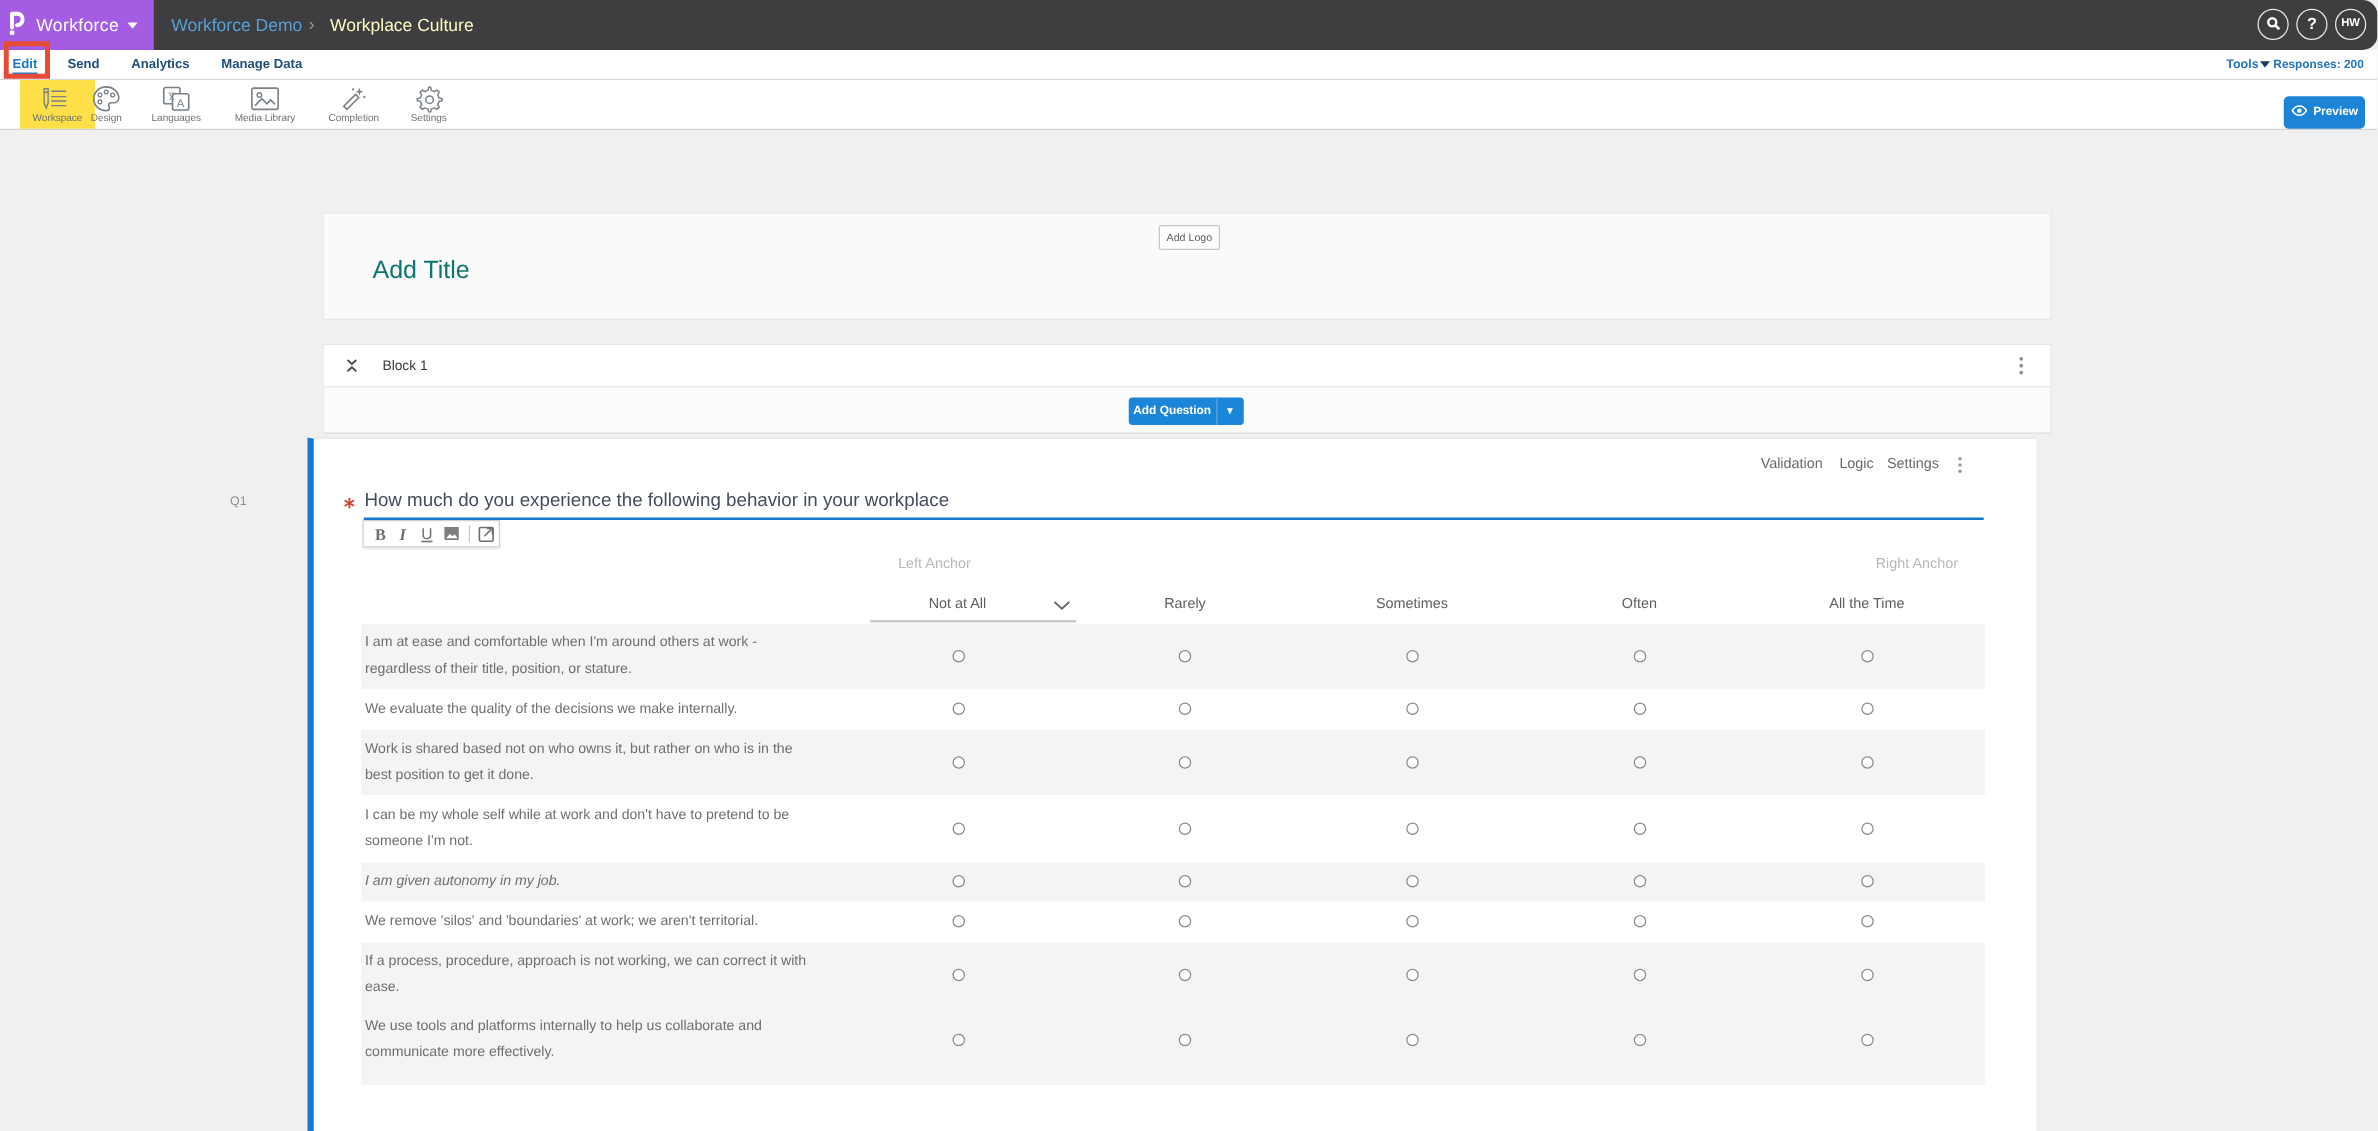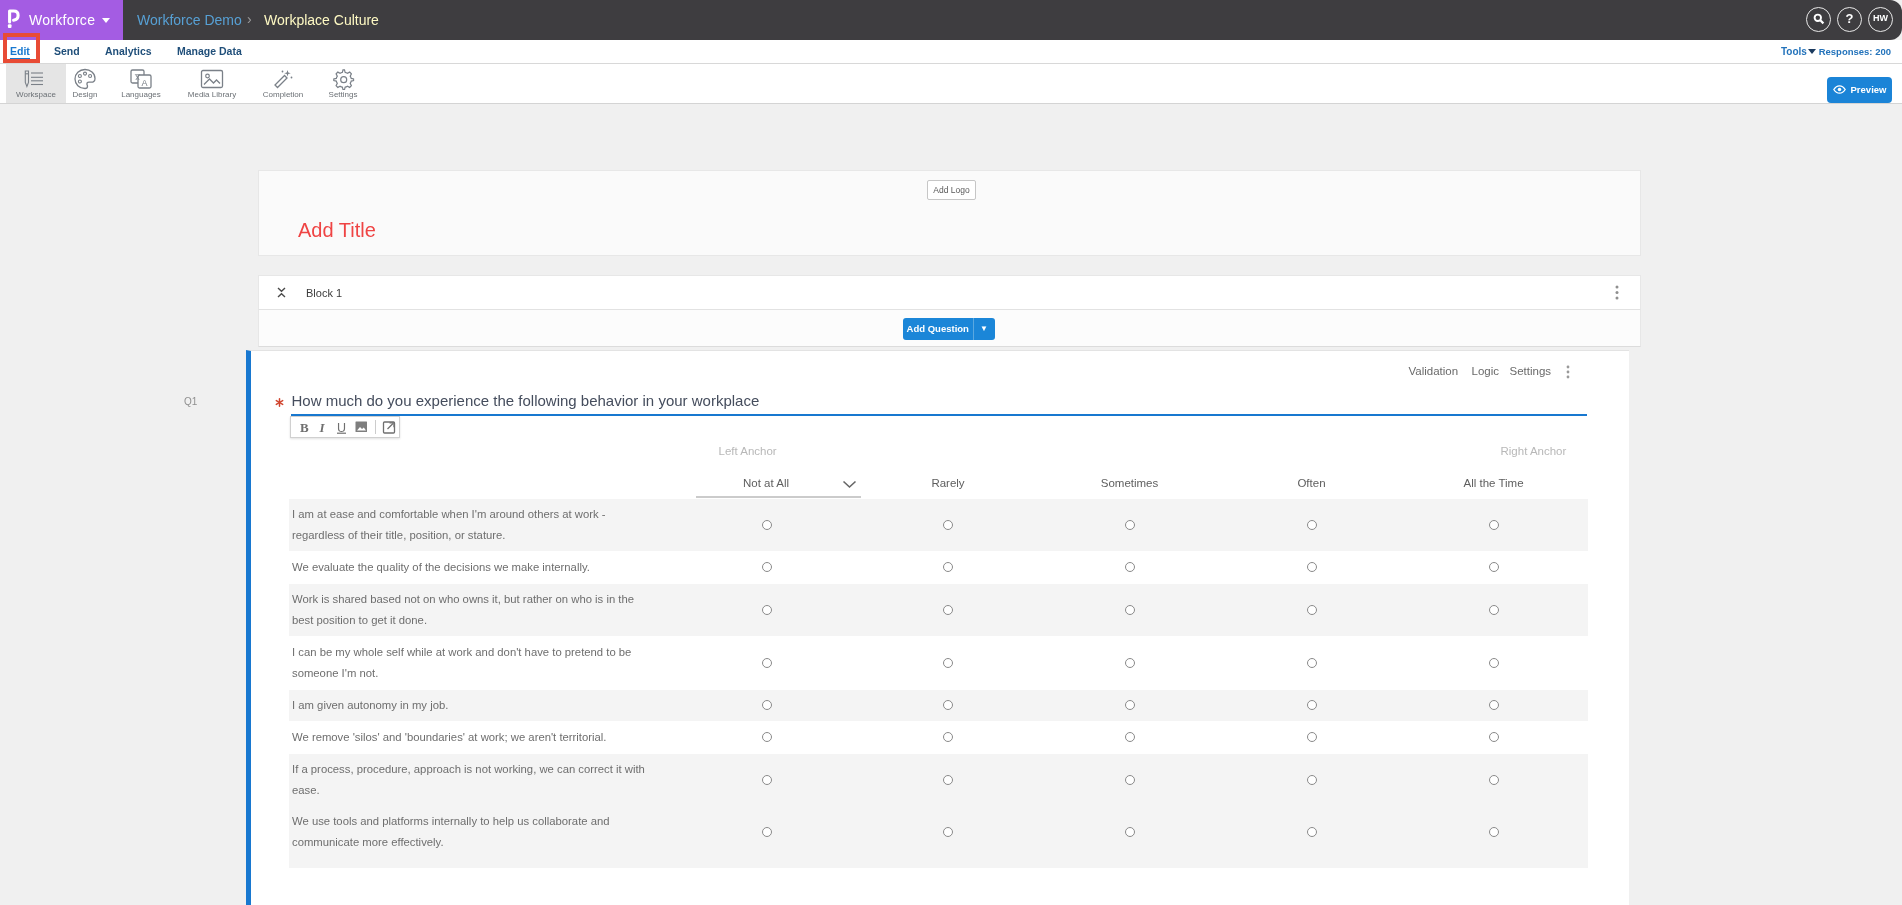--- a/index.html
+++ b/index.html
@@ -25,29 +25,29 @@
 #responses { position:absolute; top:6px; right:11px; font-size:9.5px; font-weight:700; color:#2373bb; white-space:nowrap; }
 
 
 #redbox { position:absolute; left:3px; top:33px; width:37px; height:30px; border:4px solid #e84b35; z-index:50; }
 
 
 #iconbar { position:absolute; left:0; top:64px; width:1902px; height:40px; background:#fff; border-bottom:1px solid #d4d4d4; }
 .tbitem { position:absolute; top:0; height:39px; text-align:center; color:#6e6e6e; }
 .tbitem .lbl { position:absolute; bottom:4px; width:100%; font-size:8px; color:#6b7075; white-space:nowrap; }
 .tbitem svg { position:absolute; top:4px; left:50%; transform:translateX(-50%); }
-#tb-workspace { left:6px; width:60px; background:#e5e5e5; }
+#tb-workspace { left:16px; width:60px; background:#fde047; }
 #previewbtn { position:absolute; left:1827px; top:13px; width:65px; height:26px; background:#1b84d7; border-radius:4px; color:#fff; font-size:9.5px; font-weight:700; line-height:26px; text-align:center; white-space:nowrap; }
 
 
 #content { position:absolute; left:0; top:104px; width:1902px; height:801px; background:#f0f0f0;margin-top:44px; }
 
 #card1 { position:absolute; left:258px; top:22px; width:1383px; height:86px; background:#fafafa; border:1px solid #e7e7e7; }
 #addlogo { position:absolute; left:668px; top:9px; width:49px; height:20px; background:#fff; border:1px solid #c6c6c6; border-radius:2px; font-size:8.5px; color:#595959; text-align:center; line-height:18px; }
-#addtitle { position:absolute; left:39px; top:48px; font-size:20px; color:#ef4444; }
+#addtitle { position:absolute; left:39px; top:34px; font-size:20px; color:#0f766e; }
 
 #blockbar { position:absolute; left:258px; top:127px; width:1383px; height:35px; background:#fff; border:1px solid #e7e7e7; border-bottom:1px solid #e2e2e2; }
 #blocklabel { position:absolute; left:47px; top:10.5px; font-size:11px; color:#3b3b3b; }
 #addqstrip { position:absolute; left:258px; top:162px; width:1383px; height:37px; background:#fcfcfc; border-bottom:1px solid #dcdcdc; border-left:1px solid #e7e7e7; border-right:1px solid #e7e7e7; }
 #addqbtn { position:absolute; left:644px; top:8px; height:22px; background:#1b86d8; border-radius:3px; color:#fff; font-size:9.5px; font-weight:700; white-space:nowrap; }
 #addqmain { display:inline-block; width:69.5px; line-height:22px; text-align:center; }
 #addqdrop { display:inline-block; width:22px; line-height:22px; border-left:1px solid #5aa8e0; text-align:center; vertical-align:top; font-size:8px; }
 
 #qcard { position:absolute; left:246px; top:202px; width:1383px; height:599px; background:#fff; border-top:1px solid #e3e3e3; border-left:5.5px solid #1878d0; }
 .qlink { position:absolute; top:14px; font-size:11.5px; color:#6a6a6a; }
@@ -263,21 +263,21 @@
             <div class="radio" style="left:1199.5px; top:21.25px;"></div>
           </div>
       <div class="mrow" style="height:54px;">
             <div class="stmt" style="top:6.0px;">I can be my whole self while at work and don't have to pretend to be<br>someone I'm not.</div>
             <div class="radio" style="left:472.5px; top:22.0px;"></div>
             <div class="radio" style="left:654px; top:22.0px;"></div>
             <div class="radio" style="left:835.5px; top:22.0px;"></div>
             <div class="radio" style="left:1017.5px; top:22.0px;"></div>
             <div class="radio" style="left:1199.5px; top:22.0px;"></div>
           </div>
-      <div class="mrow g" style="height:30.5px;">
+      <div class="mrow g" style="height:30.5px;font-style:italic;">
             <div class="stmt" style="top:4.75px;">I am given autonomy in my job.</div>
             <div class="radio" style="left:472.5px; top:10.25px;"></div>
             <div class="radio" style="left:654px; top:10.25px;"></div>
             <div class="radio" style="left:835.5px; top:10.25px;"></div>
             <div class="radio" style="left:1017.5px; top:10.25px;"></div>
             <div class="radio" style="left:1199.5px; top:10.25px;"></div>
           </div>
       <div class="mrow" style="height:33px;">
             <div class="stmt" style="top:6.0px;">We remove 'silos' and 'boundaries' at work; we aren't territorial.</div>
             <div class="radio" style="left:472.5px; top:11.5px;"></div>

